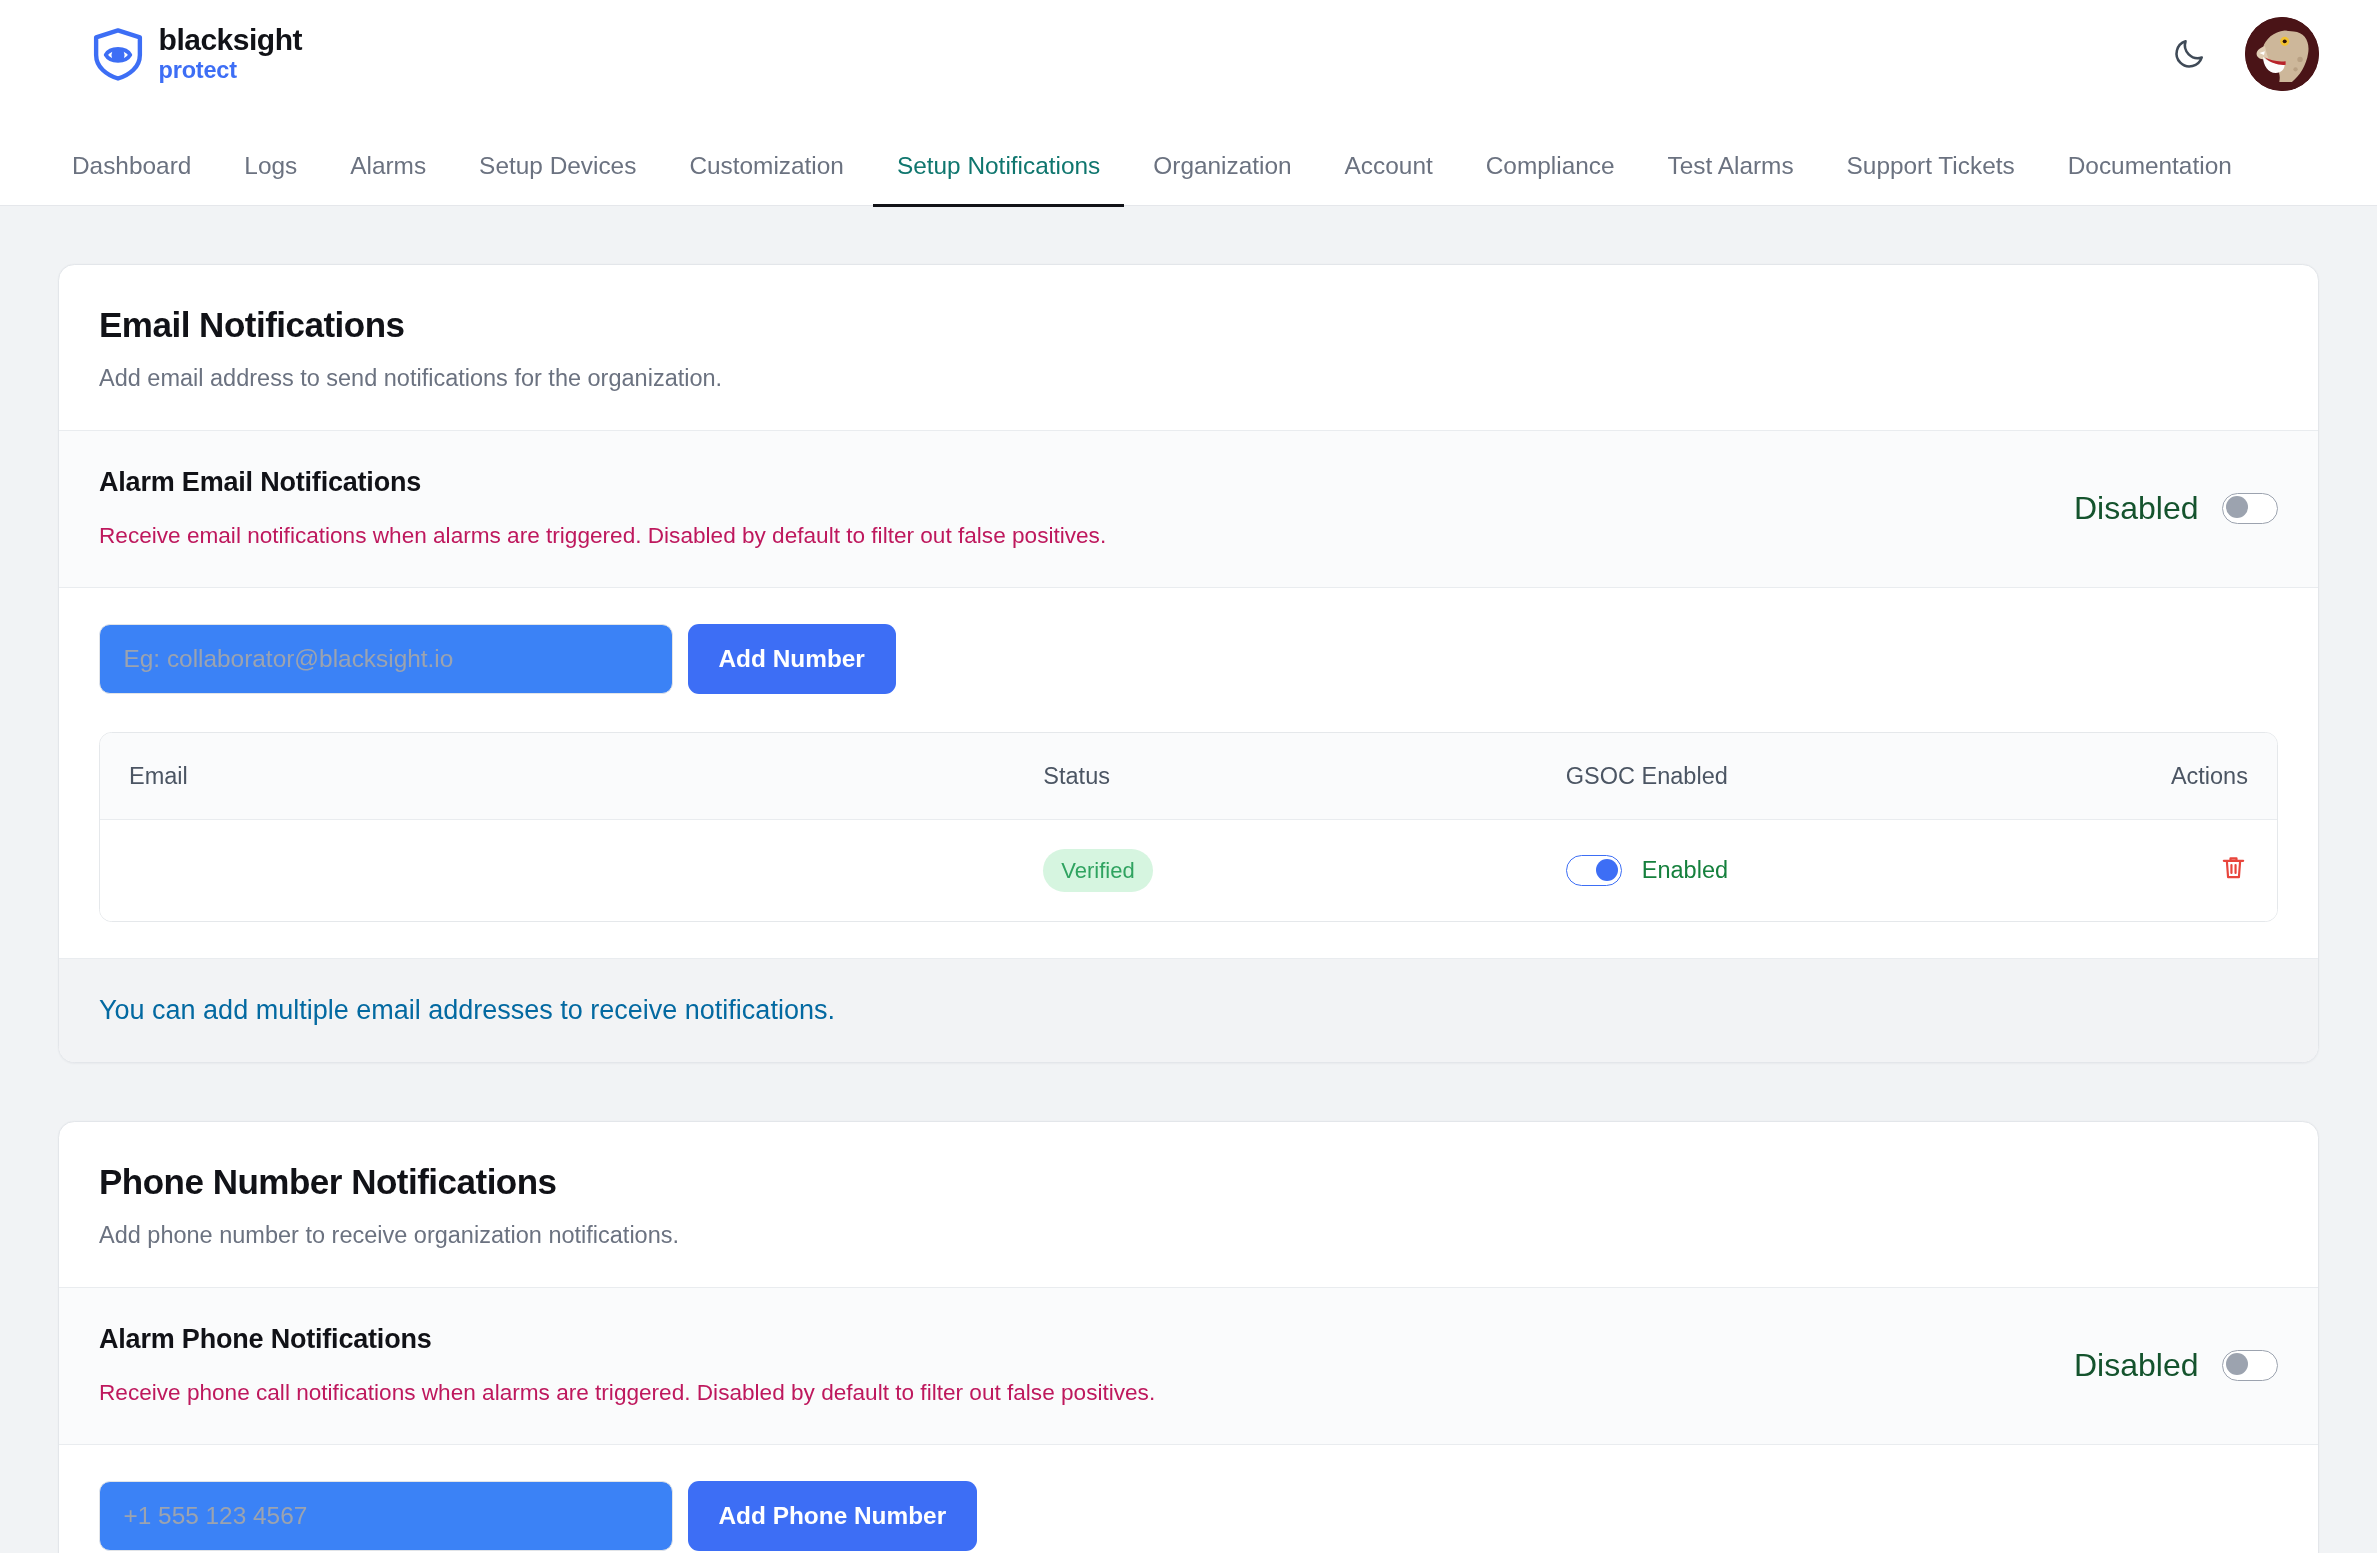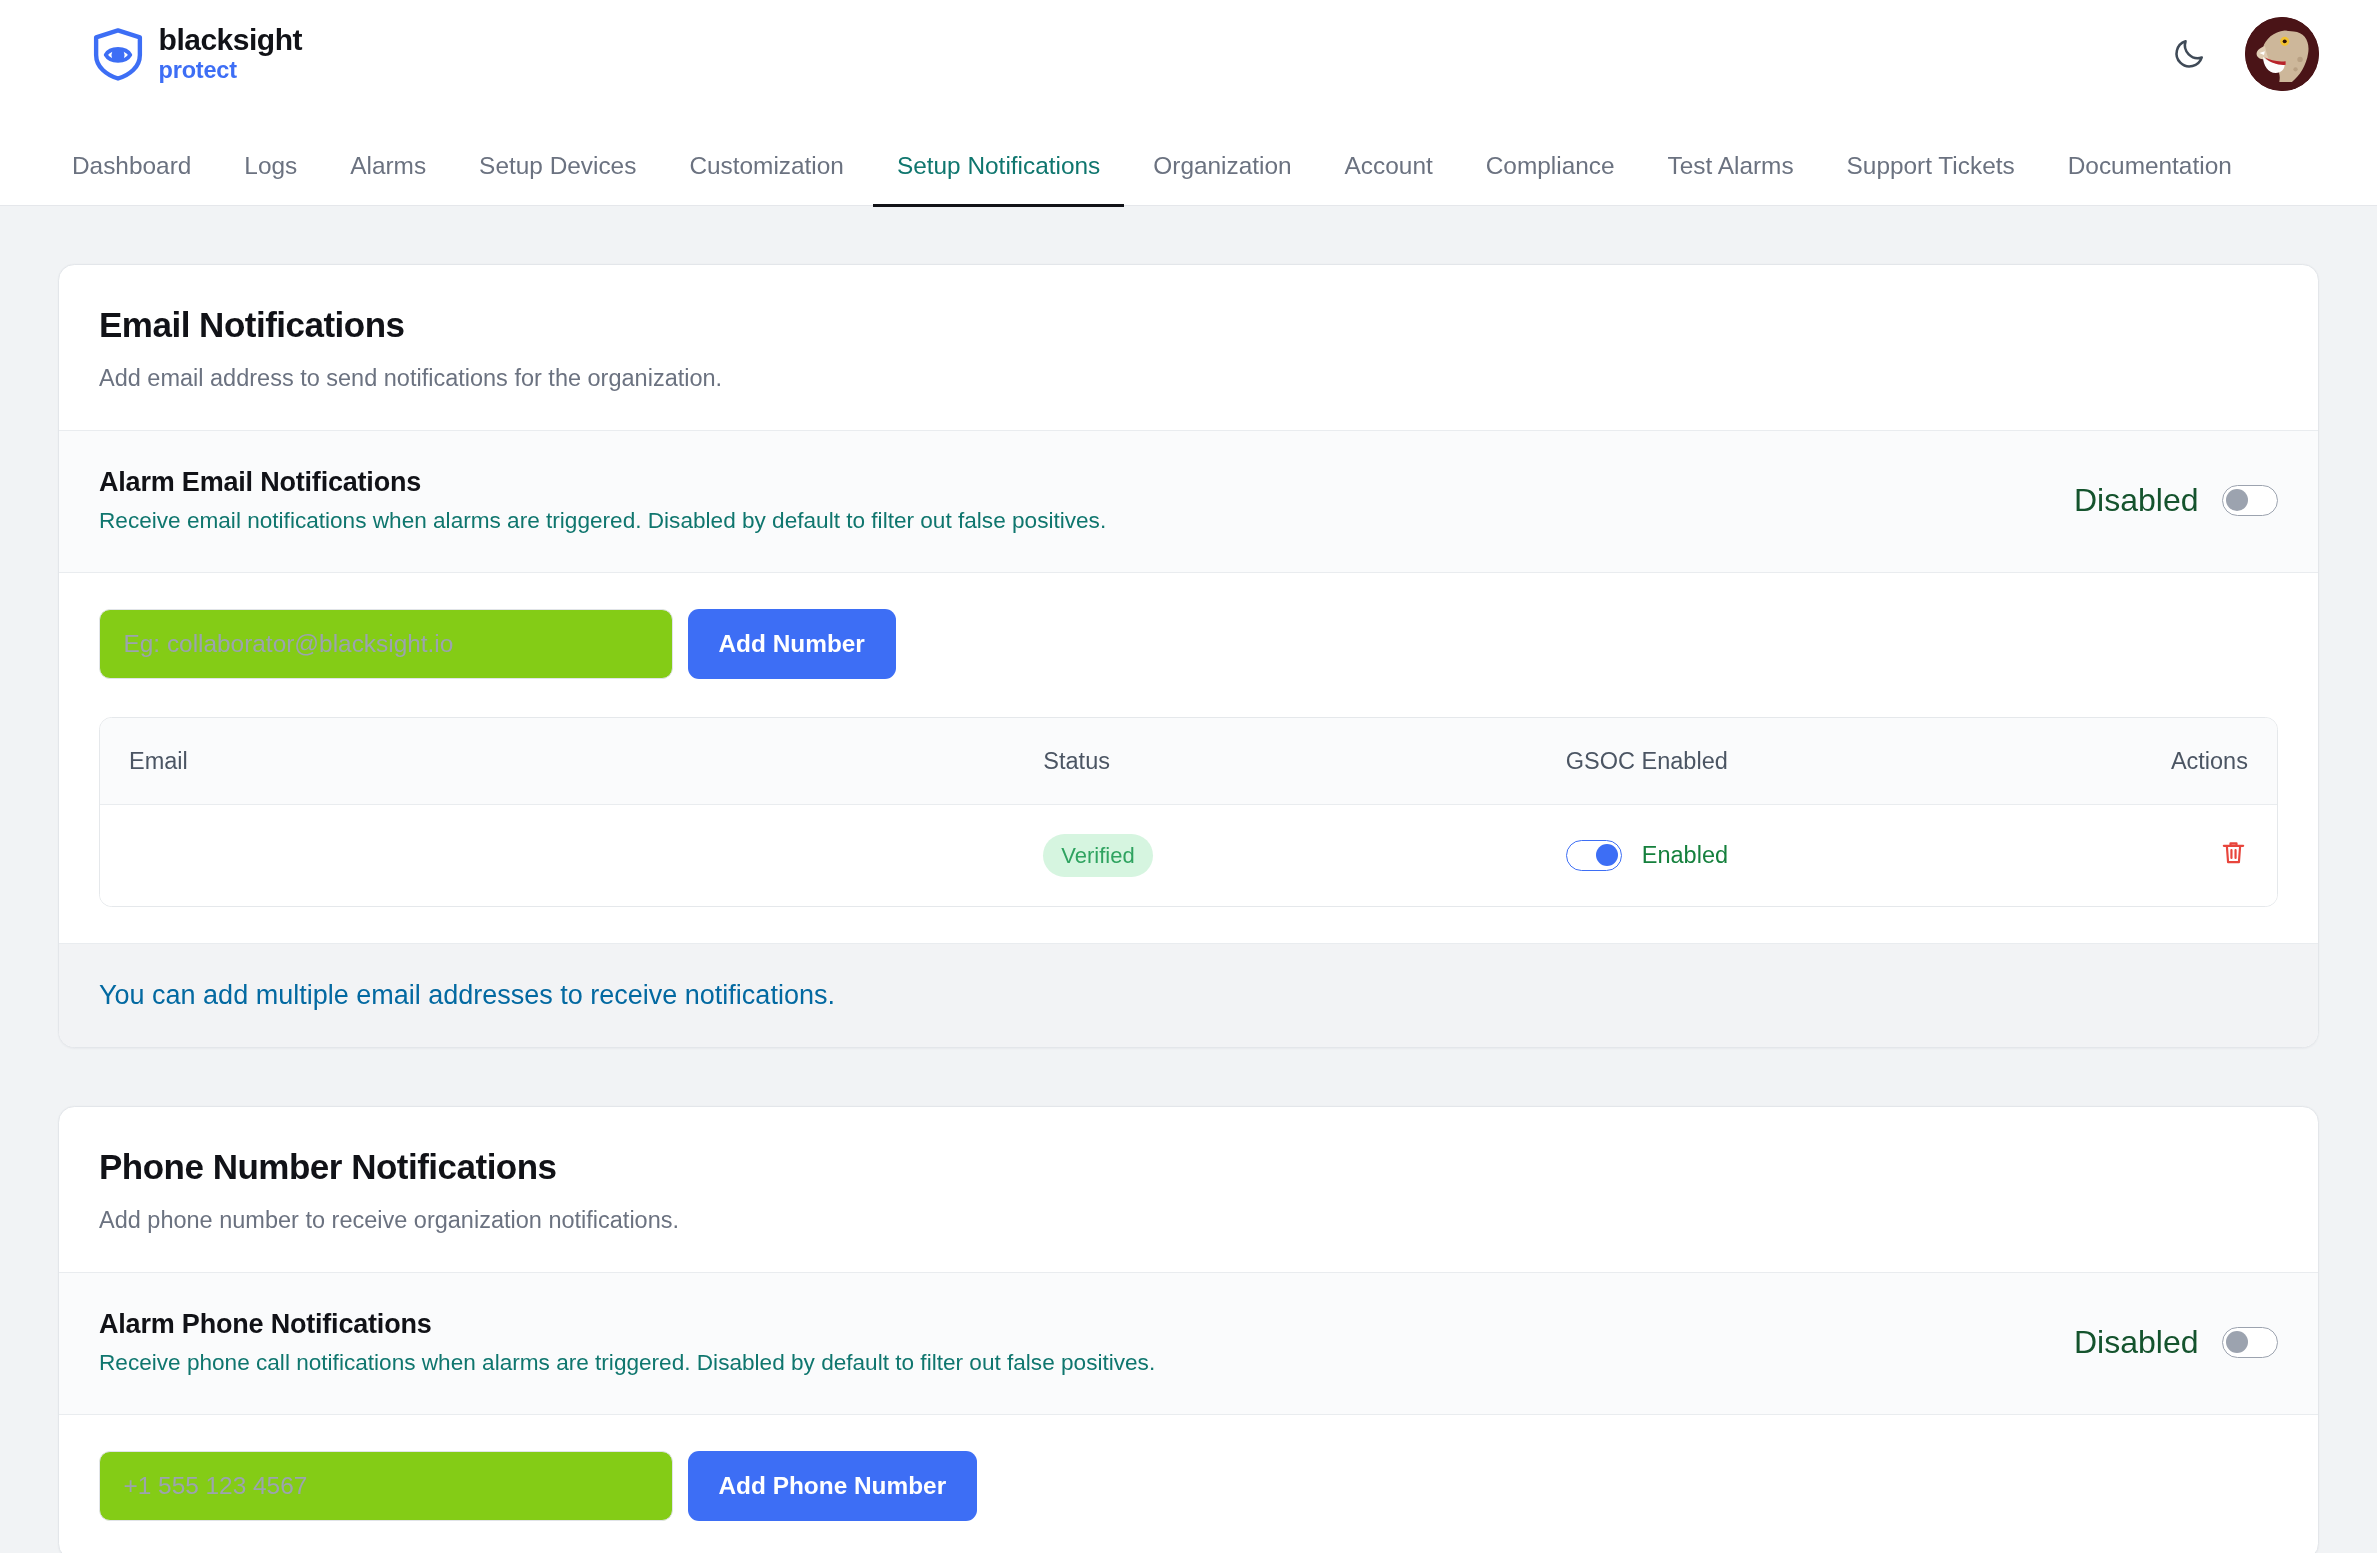--- a/index.html
+++ b/index.html
@@ -128,22 +128,22 @@
   }
   .section-row-text { max-width: 1536px; }
   .section-title {
     font-size: 27px;
     font-weight: 700;
     color: #111217;
     letter-spacing: -0.2px;
   }
   .section-desc {
     font-size: 22.6px;
-    color: #0f766e;
-    margin-top: 10px;
+    color: #be185d;
+    margin-top: 25px;
   }
   .toggle-group {
     display: flex;
     align-items: center;
     gap: 23.5px;
     flex-shrink: 0;
   }
   .toggle-label {
     font-size: 32px;
     color: #14532d;
@@ -178,21 +178,21 @@
   .input-row {
     display: flex;
     align-items: stretch;
     gap: 14.5px;
     margin-bottom: 38px;
   }
   .text-input {
     width: 574px;
     height: 70px;
     border: 0.9px solid #e1e4e8;
-    background: #84cc16;
+    background: #3b82f6;
     border-radius: 11px;
     padding: 0 23.5px;
     font-size: 24.4px;
     color: #111217;
     font-family: "Liberation Sans", sans-serif;
     outline: none;
   }
   .text-input::placeholder { color: #9ca3af; }
   .primary-btn {
     height: 70px;

